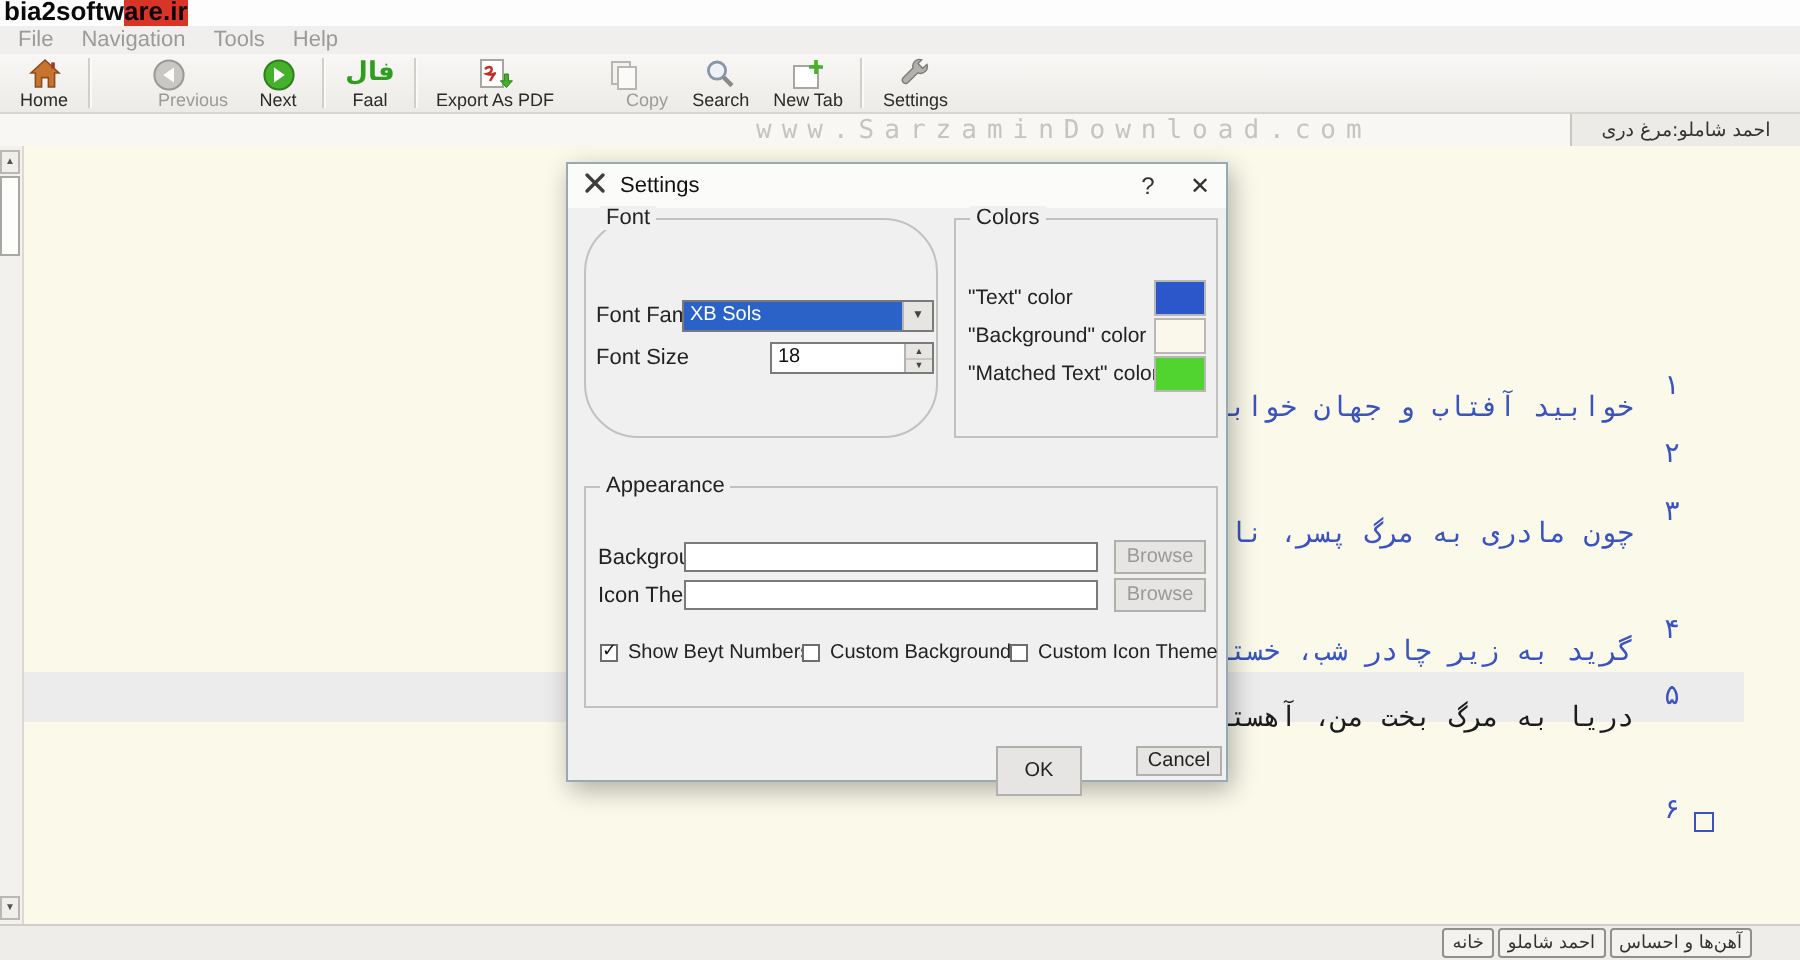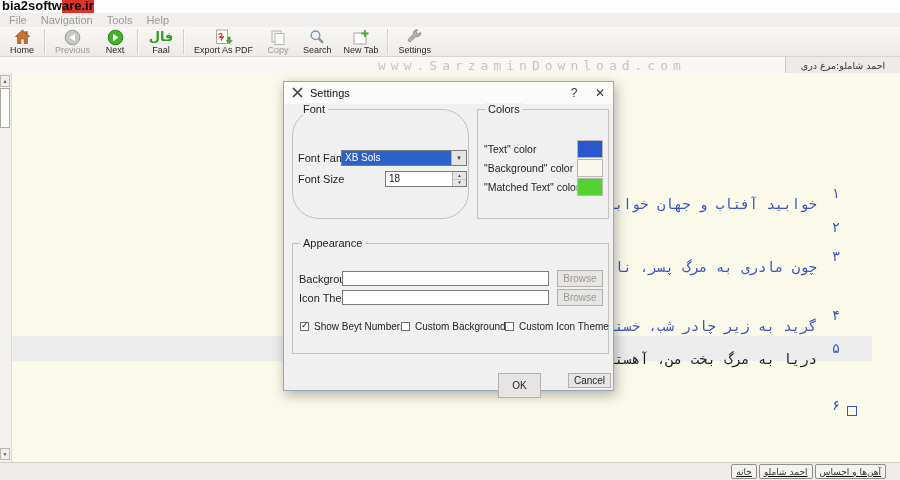--- a/index.html
+++ b/index.html
@@ -17,21 +17,21 @@
     display:flex;align-items:center;gap:14px;padding-left:9px;box-sizing:border-box;}
   .menu-item{font-size:11px;color:#9b9a98;line-height:14px;}
   
   .toolbar{position:absolute;left:0;top:27px;width:900px;height:30px;
     background:linear-gradient(#f8f7f5,#ecebe8);border-bottom:1px solid #d8d5d0;
     display:flex;align-items:stretch;padding-left:3px;box-sizing:border-box;}
   .tb-btn{display:flex;flex-direction:column;align-items:center;justify-content:space-between;
     padding:2px 6px 1px 6px;min-width:26px;cursor:default;}
   .tb-btn .tb-icon{height:16px;display:flex;align-items:center;justify-content:center;}
   .tb-btn .tb-label{font-size:9px;color:#2a2a2a;white-space:nowrap;line-height:10px;}
-  .tb-btn.disabled .tb-label{color:#9b9a98;}
+  .tb-btn.disabled .tb-label{color:#9b9a98;margin-left:24px;}
   .tb-sep{width:1px;margin:2px 3px;background:#d2cfc9;border-right:1px solid #fbfaf8;padding:0;min-width:0;}
   .tb-sep > *{display:none;}
   
   .topstrip{position:absolute;left:0;top:57px;width:900px;height:16px;background:#f8f7f4;
     border-bottom:1px solid #e4e2dc;}
   .watermark{position:absolute;left:378px;top:1px;font-family:"DejaVu Sans Mono",monospace;
     font-size:13px;color:#c6c4c0;letter-spacing:5px;white-space:nowrap;}
   .reader-tab{position:absolute;right:0;top:0;width:114px;height:16px;background:#edebe7;
     border-left:1px solid #c9c7c2;font-size:9.5px;color:#333;display:flex;align-items:center;
     justify-content:center;direction:rtl;font-family:"DejaVu Sans",sans-serif;}
@@ -91,21 +91,21 @@
   .btn.disabled{color:#9b9996;}
   
   .cb{position:absolute;display:flex;align-items:center;gap:5px;height:11px;}
   .cb .box{width:9px;height:9px;border:1px solid #6e6d6b;background:#fff;box-sizing:border-box;
     font-size:9px;line-height:7px;color:#111;text-align:center;}
   .cb.checked .box::after{content:"\2713";display:block;margin-top:-1px;}
   .cb .cb-label{font-size:10px;color:#222;white-space:nowrap;line-height:11px;}
   
   .statusbar{position:absolute;left:0;top:462px;width:900px;height:18px;background:#efede9;
     border-top:1px solid #d0cdc7;z-index:20;display:flex;align-items:center;justify-content:flex-end;
-    padding-right:14px;box-sizing:border-box;gap:2px;text-decoration:underline;}
+    padding-right:24px;box-sizing:border-box;gap:2px;}
   .st-tab{height:13px;border:1px solid #918f8b;border-radius:2px;background:#f4f2ee;
     font-size:9px;color:#333;display:flex;align-items:center;padding:0 4px;direction:rtl;
     font-family:"DejaVu Sans",sans-serif;}
 </style>
 </head>
 <body>
 
 <div class="banner">
   <div class="brand"><span>bia2softw</span><span class="hl">are.ir</span></div>
 </div>

